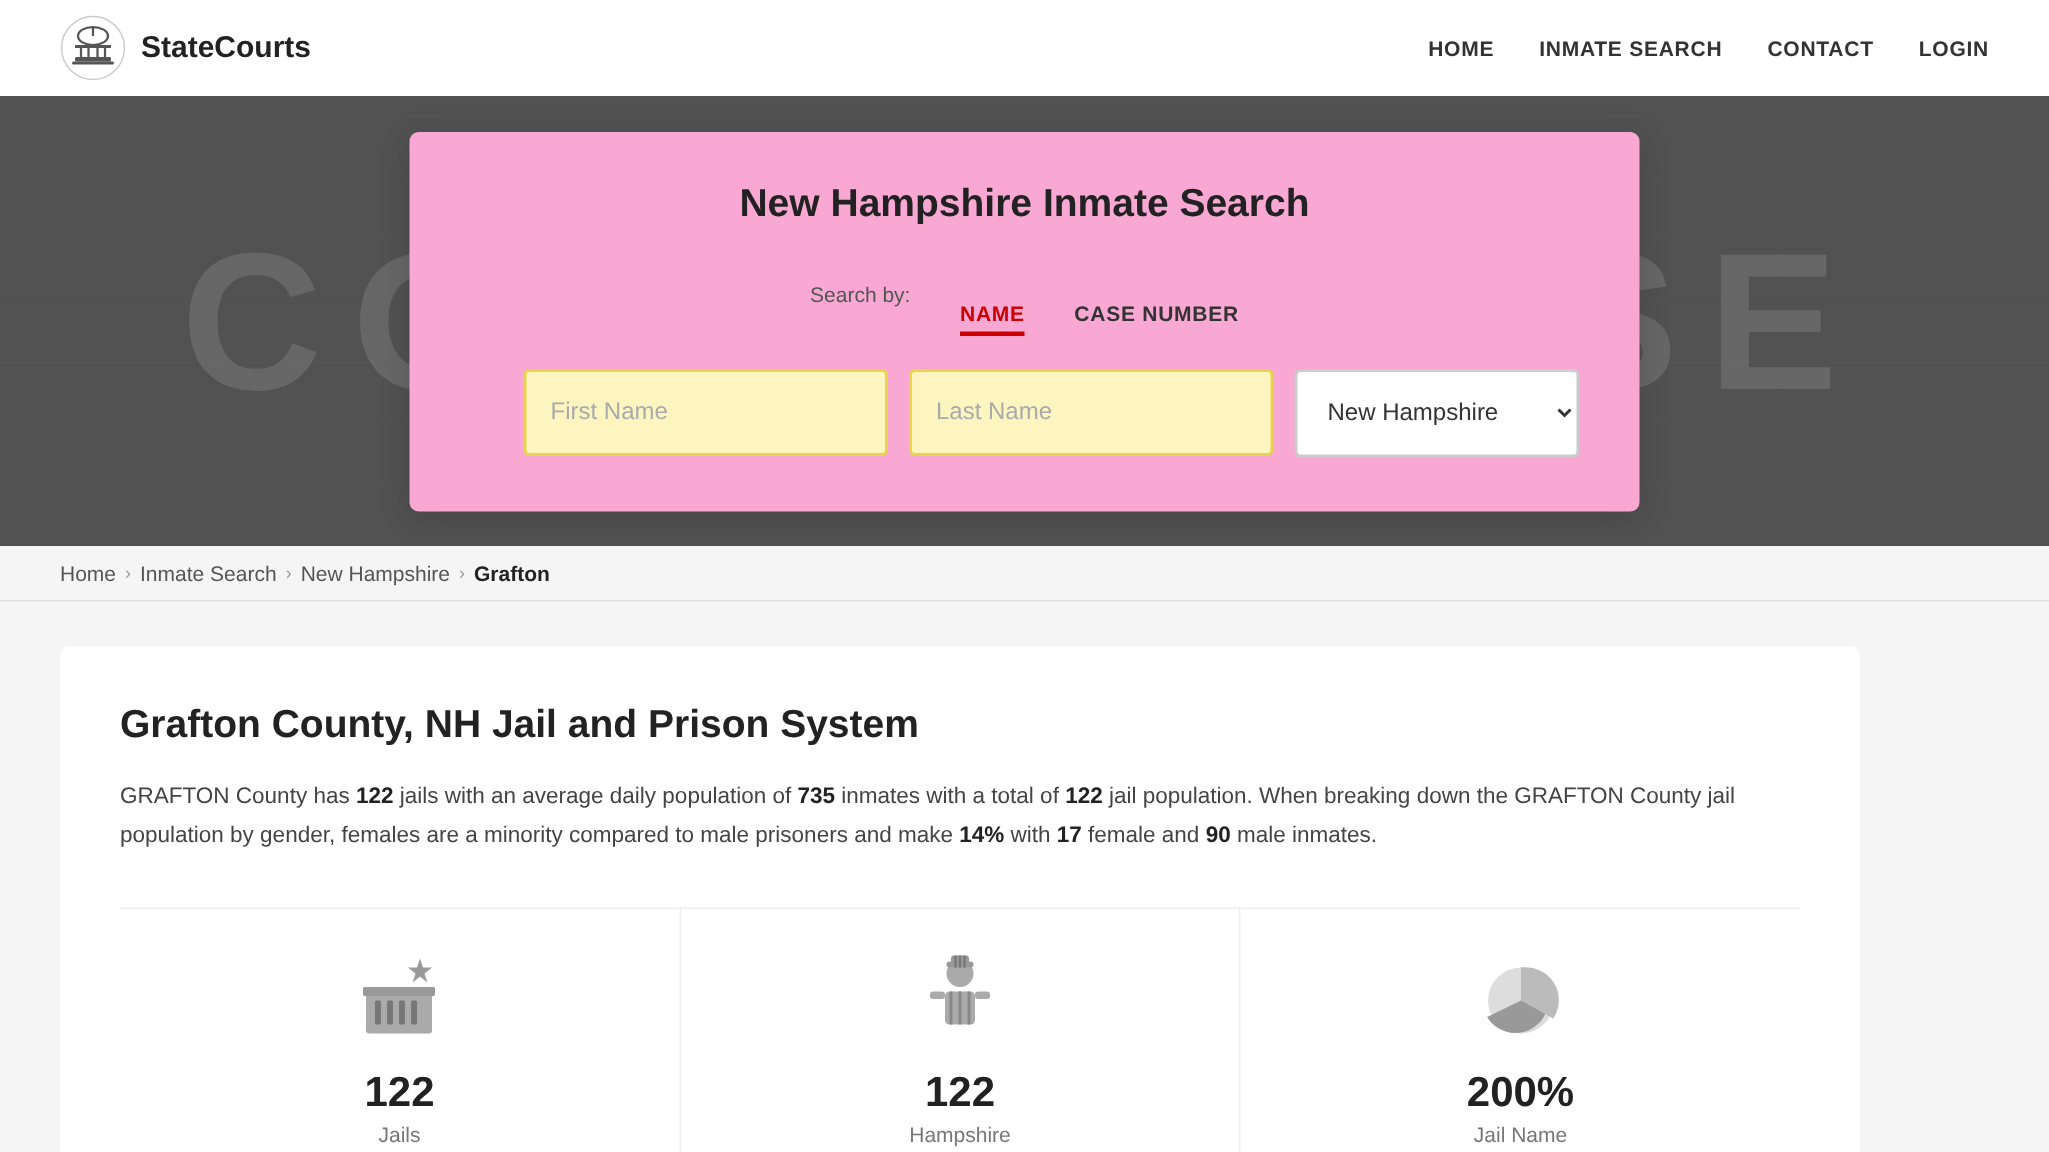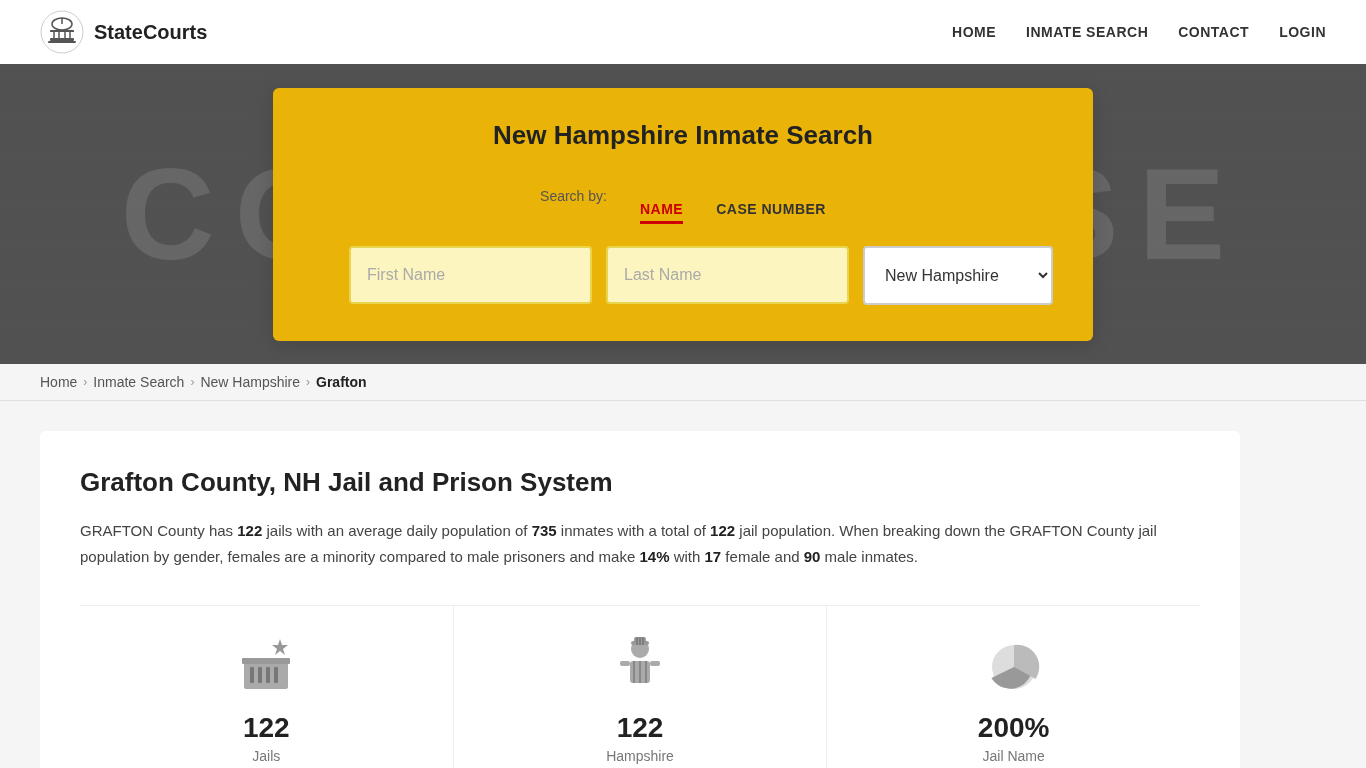--- a/index.html
+++ b/index.html
@@ -77,21 +77,21 @@
       color: rgba(200,200,200,0.18);
       letter-spacing: 20px;
       white-space: nowrap;
       user-select: none;
       position: absolute;
       top: 50%;
       left: 50%;
       transform: translate(-50%, -50%);
     }
     .search-card {
-      background: #eab308;
+      background: #f9a8d4;
       border-radius: 6px;
       padding: 32px 40px 36px;
       width: 820px;
       max-width: 95%;
       box-shadow: 0 4px 20px rgba(0,0,0,0.15);
       position: relative;
       z-index: 2;
       text-align: center;
     }
     .search-card-title {

